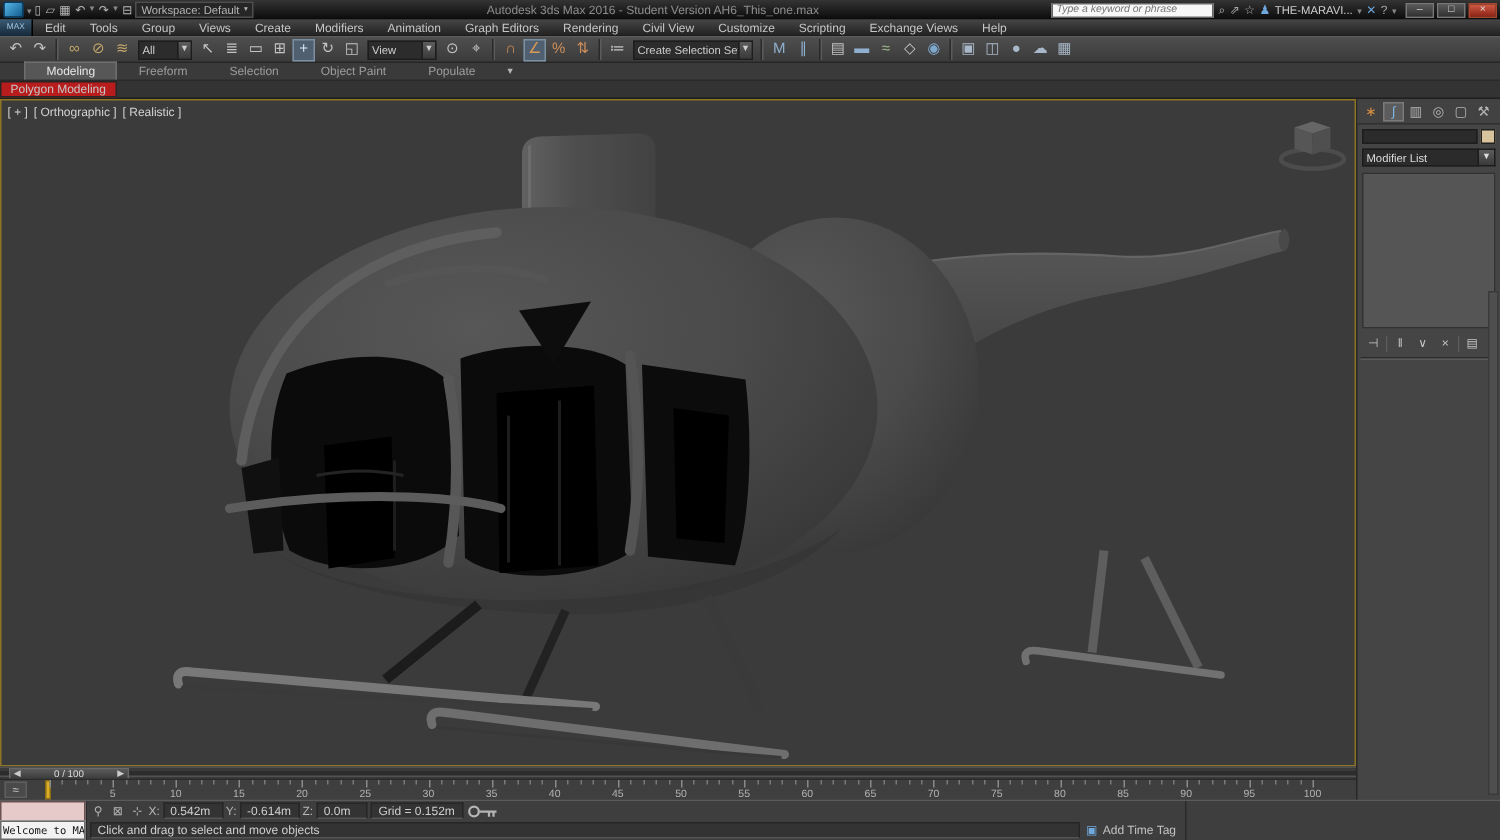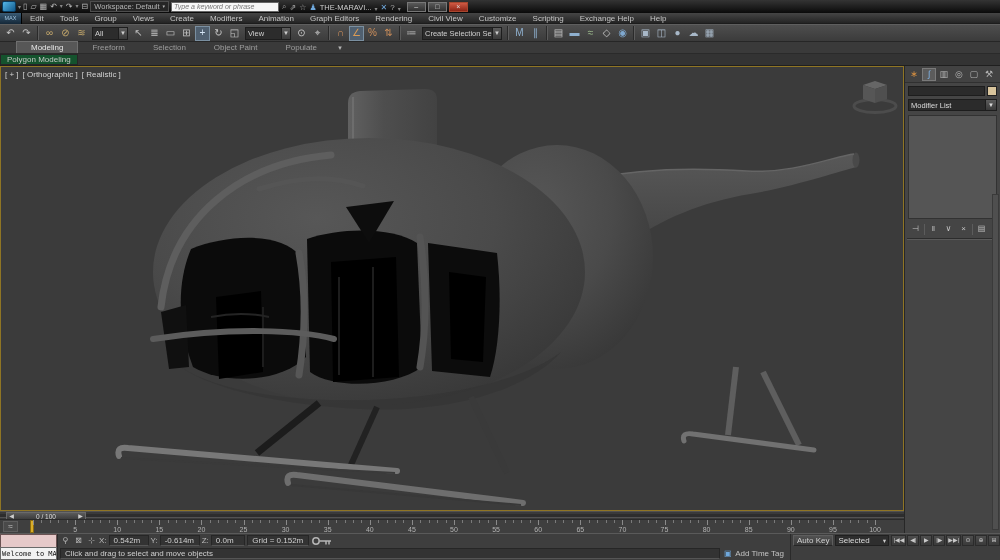--- a/index.html
+++ b/index.html
@@ -11,21 +11,21 @@
   .titlebar { height:13px; background:linear-gradient(#343434,#0a0a0a); display:flex; align-items:center;
               color:#9a9a9a; font-size:8px; padding:0 2px; gap:2px; }
   .app-logo { width:14px; height:11px; background:linear-gradient(135deg,#56b8e8,#125a8c); border-radius:2px;
               border:1px solid #0a3c60; }
   .logo-arrow { color:#888; font-size:6px; }
   .qat { display:flex; gap:3px; align-items:center; color:#b9b9b9; font-size:8px; }
   .qat span { line-height:11px; }
   .ws-dd { background:#262626; border:1px solid #4e4e4e; color:#b5b5b5; font-size:7.5px; height:11px;
            line-height:9px; padding:0 3px; display:flex; align-items:center; gap:3px; }
   .tb-title { flex:1; text-align:center; color:#8e8e8e; font-size:8px; white-space:nowrap; overflow:hidden; }
-  .search-wrap { display:flex; align-items:flex-end; gap:3px; }
+  .search-wrap { display:flex; align-items:center; gap:3px; }
   .search-input { width:108px; height:10px; font-size:7px; font-style:italic; color:#777;
                   border:1px solid #666; background:#f7f7f7; padding:0 2px;
                   font-family:"Liberation Sans",sans-serif; }
   .tb-ico { color:#a9a9a9; font-size:8px; }
   .tb-ico.blue { color:#6fa8dc; }
   .user-label { color:#cfcfcf; font-size:7.5px; white-space:nowrap; }
   .winbtns { display:flex; gap:2px; margin-left:4px; }
   .winbtn { width:19px; height:10px; background:linear-gradient(#5a5a5a,#303030); border:1px solid #777;
             color:#ddd; font-size:7px; text-align:center; line-height:8px; }
   .winbtn.close { background:linear-gradient(#d05a44,#8c2416); border-color:#a8472f; }
@@ -51,21 +51,21 @@
   .tdd .arr { width:9px; height:11px; background:linear-gradient(#5c5c5c,#3a3a3a); color:#ccc; font-size:6px;
               text-align:center; line-height:11px; border-left:1px solid #1d1d1d; }
 
   
   .ribbon-tabs { height:12px; background:#3a3a3a; display:flex; align-items:flex-end; padding-left:16px;
                  font-size:8px; color:#9d9d9d; border-bottom:1px solid #2a2a2a; }
   .rtab { padding:0 14px; line-height:11px; }
   .rtab.active { background:#575757; color:#e6e6e6; border:1px solid #6f6f6f; border-bottom:none; }
   .rtab-dd { width:18px; color:#b5b5b5; font-size:7px; text-align:center; line-height:11px; }
   .ribbon-row { height:12px; background:#333333; border-bottom:1px solid #1f1f1f; display:flex; }
-  .panel-btn { background:#14532d; border:1px solid #262626; color:#c6c6c6; font-size:8px; line-height:10px;
+  .panel-btn { background:#b91c1c; border:1px solid #262626; color:#c6c6c6; font-size:8px; line-height:10px;
                padding:0 6px; }
 
   
   .main { flex:1; display:flex; min-height:0; background:#444; }
   .vp-col { flex:1; display:flex; flex-direction:column; min-width:0; }
   .viewport { position:relative; height:447px; background:#3b3b3b; border:1px solid #8f7524; overflow:hidden; }
   .vp-label { position:absolute; top:3px; left:4px; z-index:3; display:flex; gap:4px; font-size:8px;
               color:#d2d2d2; }
   .scene-svg { position:absolute; left:0; top:0; }
 
@@ -159,20 +159,21 @@
       <span>↶</span>
         <span class="logo-arrow">▾</span>
       <span>↷</span>
         <span class="logo-arrow">▾</span>
       <span>⊟</span>
     </div>
     <div class="ws-dd">
       <span>Workspace: Default</span>
         <span style="font-size:5px">▾</span>
     </div>
+    <div class="tb-title">Autodesk 3ds Max 2016 - Student Version   AH6_This_one.max</div>
     <div class="search-wrap">
       <input class="search-input" placeholder="Type a keyword or phrase" style="">
       <span class="tb-ico">⌕</span>
       <span class="tb-ico">⇗</span>
       <span class="tb-ico">☆</span>
       <span class="tb-ico blue">♟</span>
       <span class="user-label">THE-MARAVI...</span>
       <span class="logo-arrow">▾</span>
       <span class="tb-ico blue">✕</span>
       <span class="tb-ico">?</span>
@@ -193,21 +194,21 @@
         <div class="menu-item">Group</div>
         <div class="menu-item">Views</div>
         <div class="menu-item">Create</div>
         <div class="menu-item">Modifiers</div>
         <div class="menu-item">Animation</div>
         <div class="menu-item">Graph Editors</div>
         <div class="menu-item">Rendering</div>
         <div class="menu-item">Civil View</div>
         <div class="menu-item">Customize</div>
         <div class="menu-item">Scripting</div>
-        <div class="menu-item">Exchange Help</div>
+        <div class="menu-item">Exchange Views</div>
         <div class="menu-item">Help</div>
       </div>
   </div>
 
   <div class="toolbar" id="main-toolbar">
       <div class="ti">↶</div>
       <div class="ti">↷</div>
       <div class="tsep"></div>
       <div class="ti" style="color: rgb(194, 166, 106);">∞</div>
       <div class="ti" style="color: rgb(194, 166, 106);">⊘</div>
@@ -538,32 +539,15 @@
           <path d="M8.5,5 H20 M15,5 v3.5 M18,5 v3.5" stroke="#b5b5b5" stroke-width="1.5" fill="none"></path>
         </svg>
       </div>
       <div class="sb-row">
         <div class="sb-field grow">Click and drag to select and move objects</div>
         <span class="sb-ico" style="color:#6fa8dc">▣</span>
         <span style="margin-right:4px; white-space:nowrap;">Add Time Tag</span>
       </div>
     </div>
     <div class="sb-right">
-      <div class="sb-row">
-        <div class="sb-btn">Auto Key</div>
-        <div class="sb-dd">
-          <div class="val">Selected</div>
-          <div class="arr">▼</div>
-        </div>
-        <span id="pb-row1" style="display:flex; gap:1px;">
-            <div class="pb-ico">|◀◀</div>
-            <div class="pb-ico">◀|</div>
-            <div class="pb-ico">▶</div>
-            <div class="pb-ico">|▶</div>
-            <div class="pb-ico">▶▶|</div>
-            <div class="pb-ico">⊙</div>
-            <div class="pb-ico">⊕</div>
-            <div class="pb-ico">⊞</div>
-          </span>
-      </div>
     </div>
   </div>
 </div>
 
 </body></html>

